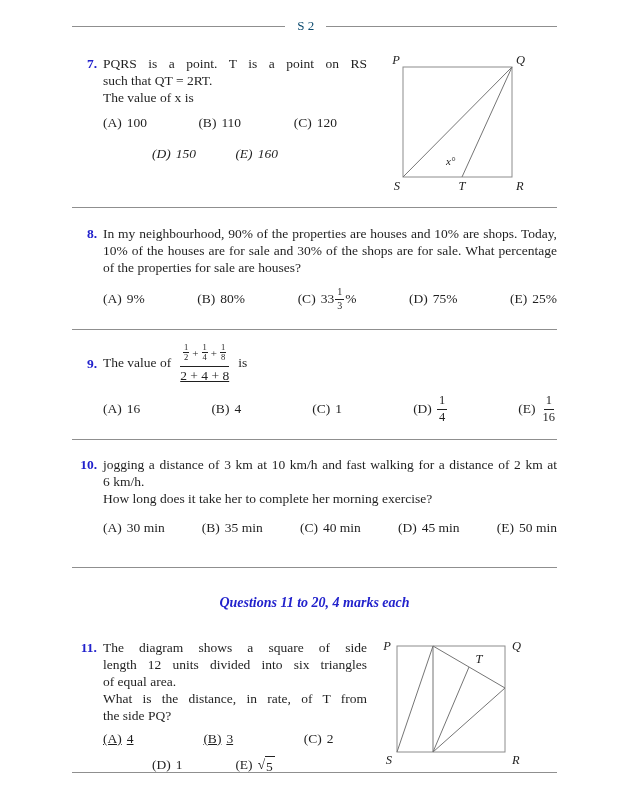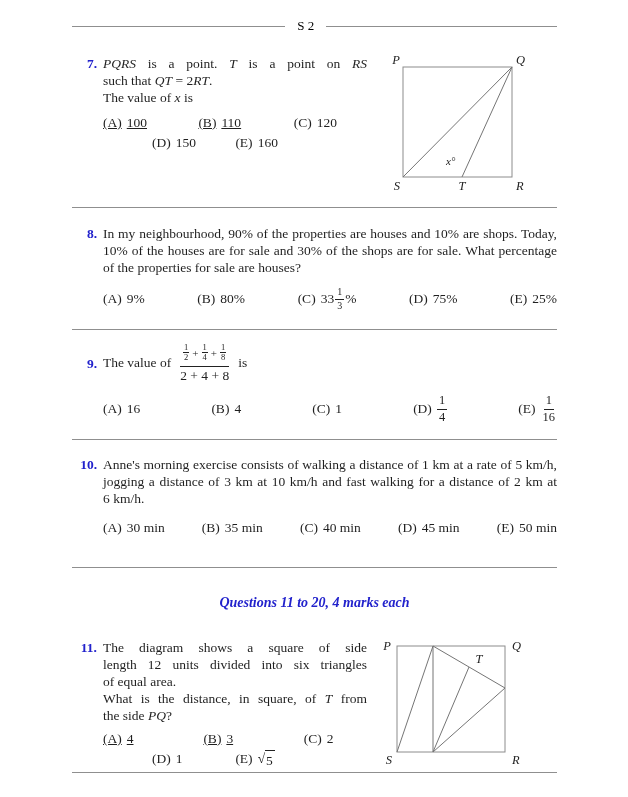--- a/index.html
+++ b/index.html
@@ -1,55 +1,55 @@
 <!DOCTYPE html>
 <html><head>
 <meta charset="utf-8">
 <style>
   html,body{margin:0;padding:0;background:#ffffff;}
   .page{position:relative;width:628px;height:797px;background:#ffffff;overflow:hidden;
         font-family:"Liberation Serif","DejaVu Serif",serif;color:#1f1f1f;font-size:13.5px;}
-  .accent{color:#000000;text-align:center;}
+  .accent{color:#0c4a6e;text-align:center;}
   
   .hdr{position:absolute;left:72px;top:18px;width:485px;display:flex;align-items:center;}
   .hline{border-top:1px solid #8f8f8f;height:0;}
   .hl-left{flex-grow:217;}
   .hl-right{flex-grow:235;}
   .htitle{padding:0 12px;font-size:13px;white-space:nowrap;}
   
   .rule{position:absolute;left:72px;width:485px;border-top:1px solid #8f8f8f;height:0;}
   
   .q{position:absolute;left:72px;width:485px;}
   .qrow{display:flex;align-items:flex-start;}
   .qrow-center{display:flex;align-items:center;}
   .qnum{width:25px;flex:none;text-align:right;font-weight:bold;color:#2222cc;margin-right:6px;line-height:17px;}
   .qbody{flex:1;min-width:0;}
   .narrow{flex:none;width:264px;}
   .line{line-height:17px;}
   .jl{text-align:justify;text-align-last:justify;}
-  .mi{font-style:italic;}
+  .mi{}
   
   .opt-row5{display:flex;justify-content:space-between;align-items:center;}
   .opt{display:inline-flex;align-items:center;white-space:nowrap;line-height:17px;}
   .opt-label{margin-right:5px;}
   .orow{line-height:19px;margin-top:5px;}
   .ocell{display:inline-block;}
-  .w92{width:92px;text-decoration:underline;}
+  .w92{width:92px;}
   .w97{width:97px;text-decoration:underline;}
   .w80{width:80px;}
   .indent49{padding-left:49px;}
   
   .vfrac{display:inline-flex;flex-direction:column;align-items:center;vertical-align:middle;line-height:1.15;}
   .vfrac .vn{border-bottom:1px solid #222;padding:0 2px 1px;text-align:center;}
   .vfrac .vd{padding:0 2px;text-align:center;}
   .vfrac.small{font-size:10px;margin:0 1px;}
   .vfrac.opt-frac{font-size:12.5px;}
   .bigfrac{margin:0 7px;}
   .bigfrac .vn{display:inline-flex;align-items:center;gap:3px;border-bottom:1px solid #222;padding:0 3px 3px;}
-  .bigfrac .vd{padding-top:1px;}
+  .bigfrac .vd{padding-top:1px;text-decoration:underline;}
   .sfrac{display:inline-flex;flex-direction:column;align-items:center;font-size:8.5px;line-height:1.1;}
   .sfrac .sn{border-bottom:1px solid #222;padding:0 1px;}
   .sfrac .sd{padding:0 1px;}
   .plus{font-size:11px;}
   
   .sqrt{display:inline-flex;align-items:flex-start;}
   .sqrt .radicand{border-top:1px solid #222;padding:1px 2px 0 1px;}
   
   .sec-heading{position:absolute;left:72px;top:595px;width:485px;text-align:center;
                font-weight:bold;font-size:14px;color:#2222cc;font-style:italic;}
@@ -74,21 +74,21 @@
       <div class="qnum">7.</div>
       <div class="qbody narrow">
         <div class="line jl"><span class="mi">PQRS</span><span> is a point. </span><span class="mi">T</span><span> is a point on </span><span class="mi">RS</span></div>
         <div class="line"><span>such that </span><span class="mi">QT</span><span> = 2</span><span class="mi">RT</span><span>.</span></div>
         <div class="line"><span>The value of </span><span class="mi">x</span><span> is</span></div>
         <div class="orow" style="margin-top:7px;">
           <span class="ocell w92 opt"><span class="opt-label">(A)</span><span>100</span></span>
           <span class="ocell w92 opt"><span class="opt-label">(B)</span><span>110</span></span>
           <span class="ocell opt"><span class="opt-label">(C)</span><span>120</span></span>
         </div>
-        <div class="orow indent49" style="margin-top:1px;">
+        <div class="orow indent49" style="margin-top:12px;font-style:italic;">
           <span class="ocell w80 opt"><span class="opt-label">(D)</span><span>150</span></span>
           <span class="ocell opt"><span class="opt-label">(E)</span><span>160</span></span>
         </div>
       </div>
     </div>
   </div>
 
   <svg class="diagram" style="left:380px;top:48px;" width="152" height="150" viewBox="0 0 152 150">
     <rect x="23" y="19" width="109" height="110" fill="none" stroke="#8c8c8c" stroke-width="1"></rect>
     <line x1="23" y1="129" x2="132" y2="19" stroke="#757575" stroke-width="1"></line>
@@ -202,23 +202,23 @@
       </div>
     </div>
   </div>
 
   <div class="rule" style="top:439px;"></div>
 
   <div class="q" style="top:456px;">
     <div class="qrow">
       <div class="qnum">10.</div>
       <div class="qbody">
-        <div class="line jl">Anne's morning exercise consists of walking a distance of 1 km at a rate of 5 km/h,</div>
         <div class="line jl">jogging a distance of 3 km at 10 km/h and fast walking for a distance of 2 km at</div>
         <div class="line">6 km/h.</div>
+        <div class="line">How long does it take her to complete her morning exercise?</div>
         <div class="opt-row5" style="margin-top:12px;">
           <span class="opt">
               <span class="opt-label">(A)</span>
               <span>30 min</span>
             </span>
           <span class="opt">
               <span class="opt-label">(B)</span>
               <span>35 min</span>
             </span>
           <span class="opt">
@@ -242,28 +242,28 @@
 
   <div class="sec-heading">Questions 11 to 20, 4 marks each</div>
 
   <div class="q" style="top:639px;">
     <div class="qrow">
       <div class="qnum">11.</div>
       <div class="qbody narrow">
         <div class="line jl">The diagram shows a square of side</div>
         <div class="line jl">length 12 units divided into six triangles</div>
         <div class="line">of equal area.</div>
-        <div class="line jl"><span>What is the distance, in square, of </span><span class="mi">T</span><span> from</span></div>
+        <div class="line jl"><span>What is the distance, in rate, of </span><span class="mi">T</span><span> from</span></div>
         <div class="line"><span>the side </span><span class="mi">PQ</span><span>?</span></div>
         <div class="orow" style="margin-top:5px;">
           <span class="ocell w97 opt"><span class="opt-label">(A)</span><span>4</span></span>
           <span class="ocell w97 opt"><span class="opt-label">(B)</span><span>3</span></span>
           <span class="ocell opt"><span class="opt-label">(C)</span><span>2</span></span>
         </div>
-        <div class="orow indent49" style="margin-top:1px;">
+        <div class="orow indent49" style="margin-top:7px;">
           <span class="ocell w80 opt"><span class="opt-label">(D)</span><span>1</span></span>
           <span class="ocell opt"><span class="opt-label">(E)</span><span class="sqrt">
                 <span>√</span>
                 <span class="radicand">5</span>
               </span></span>
         </div>
       </div>
     </div>
   </div>
 

